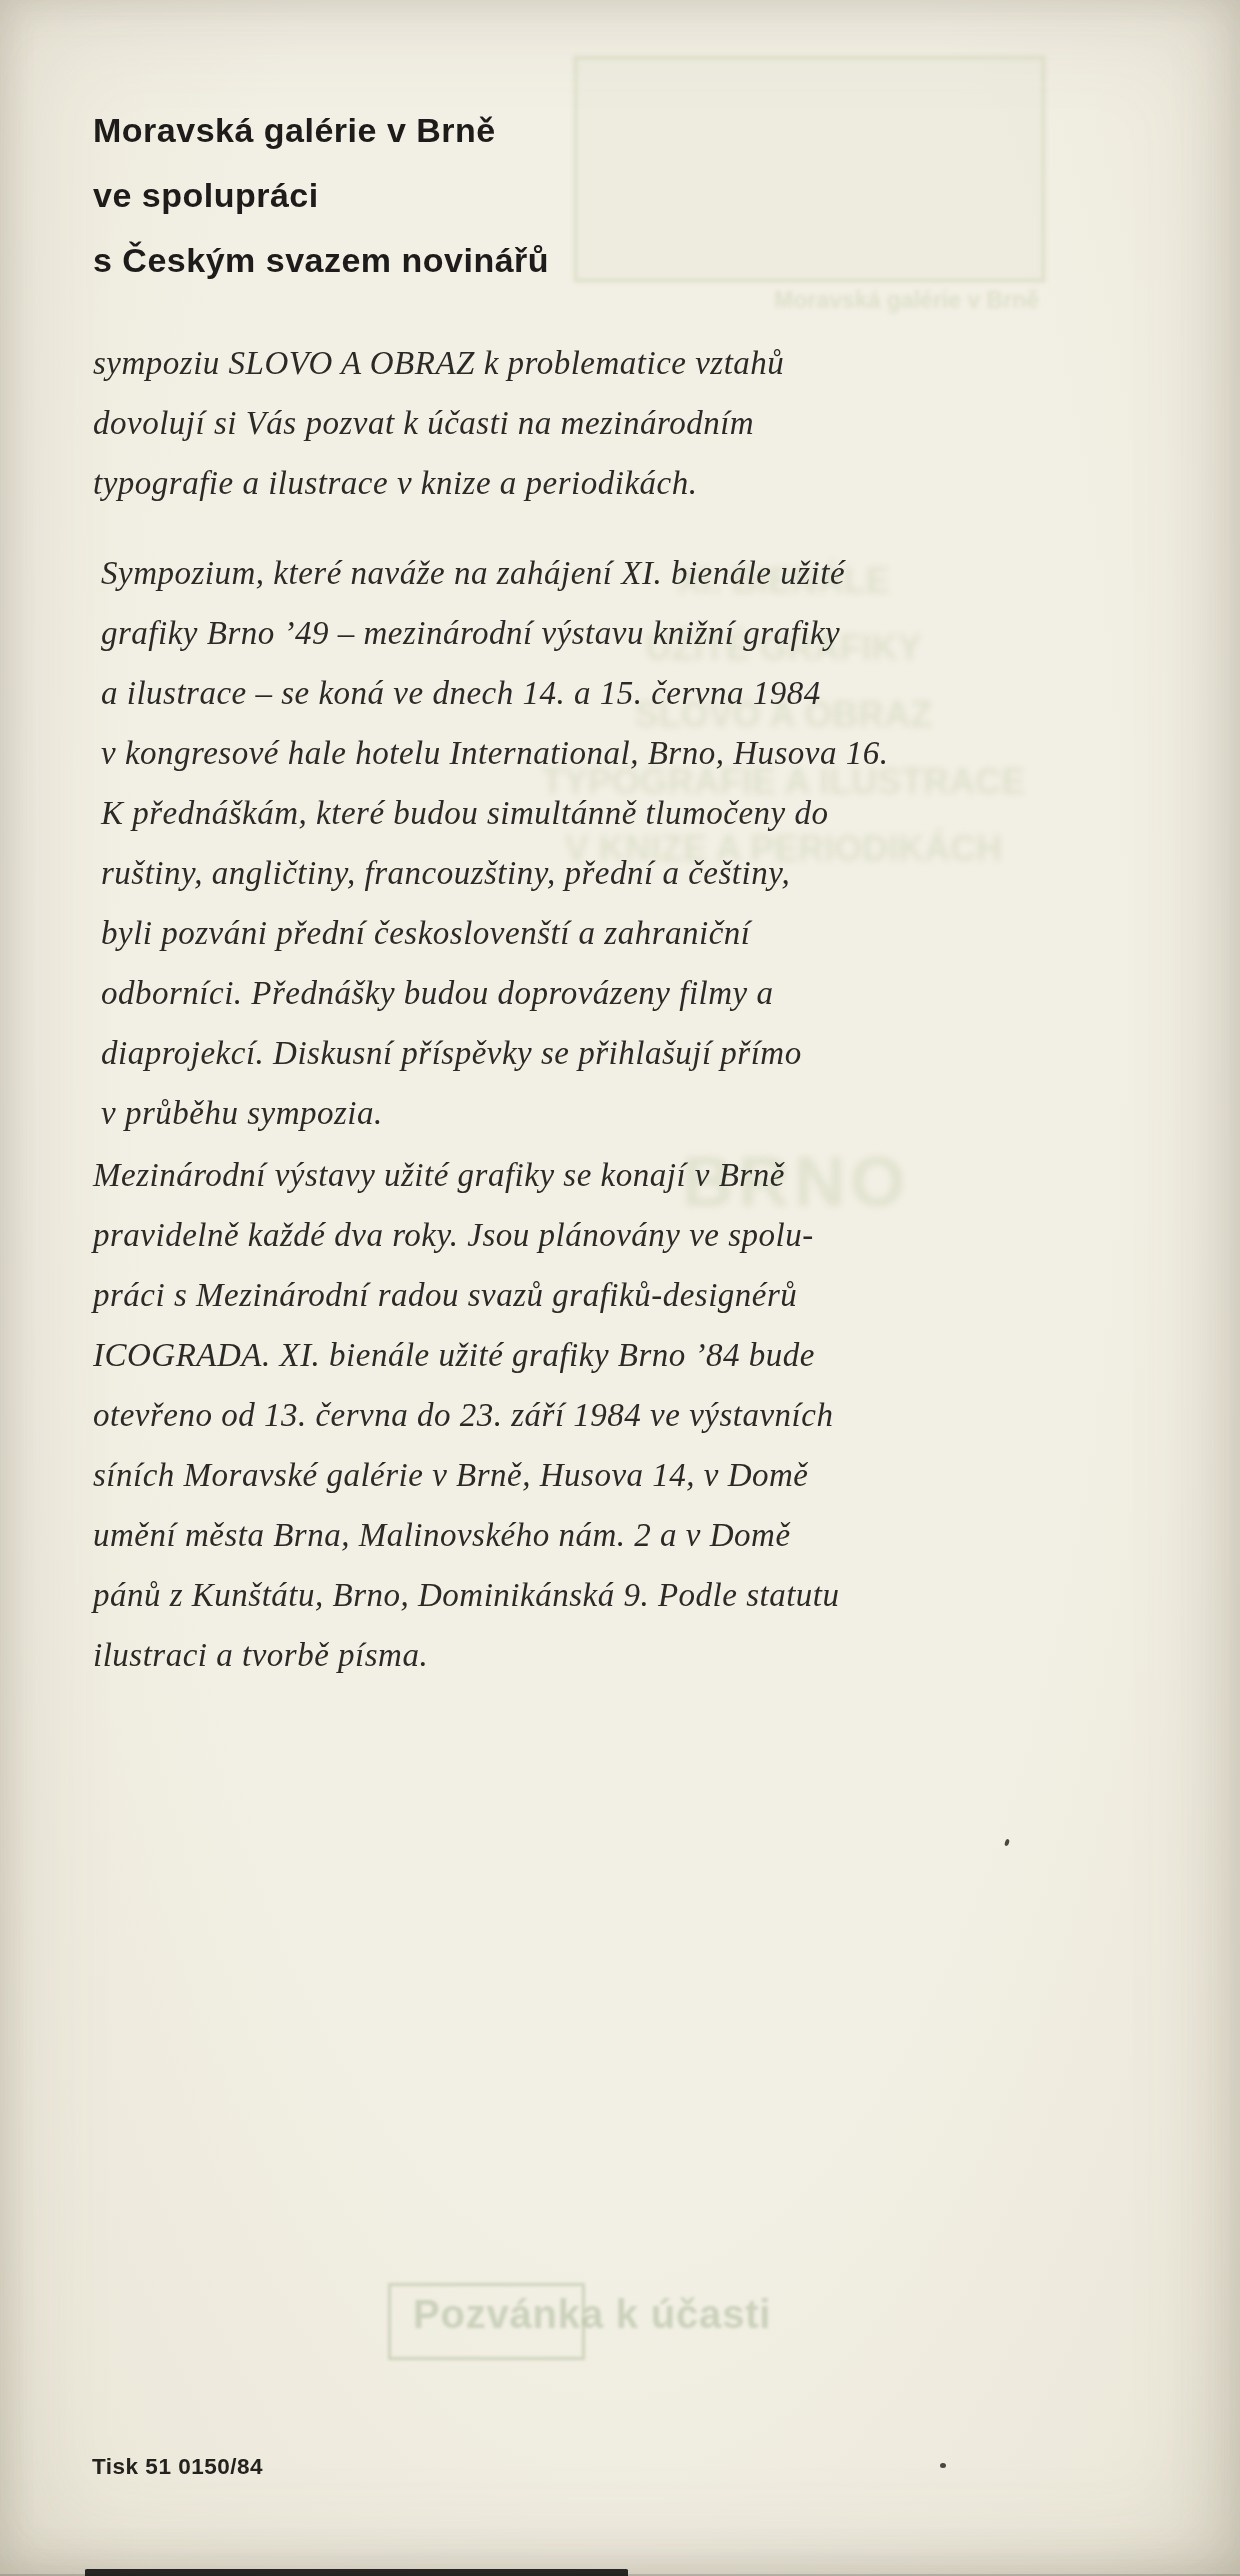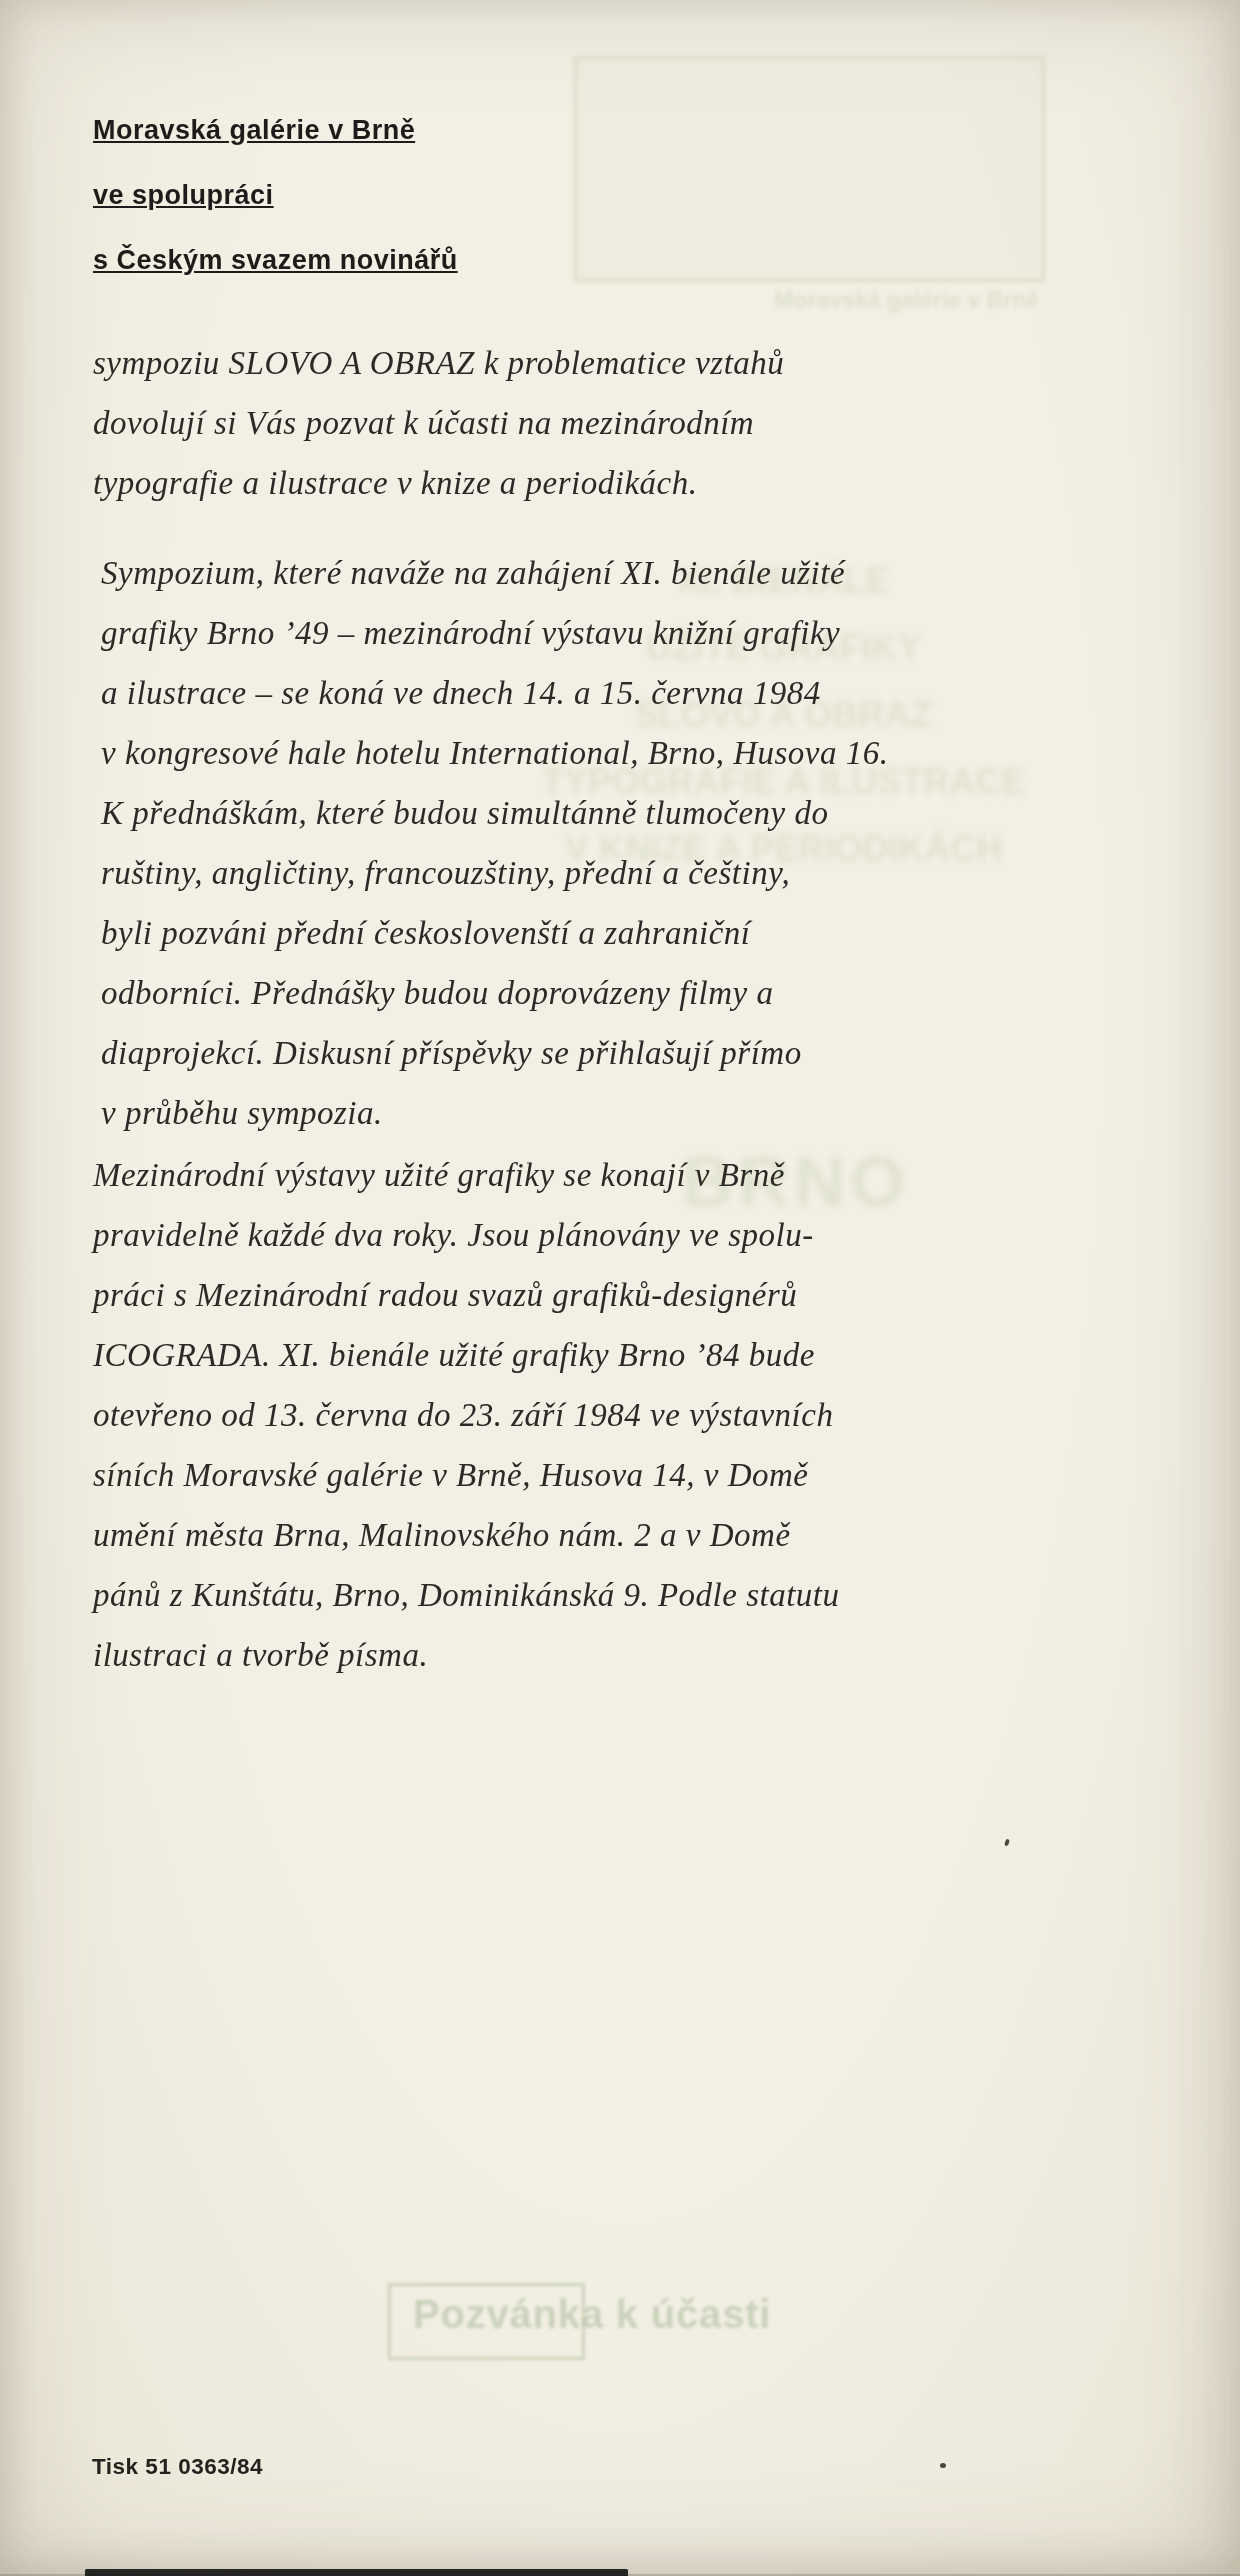--- a/index.html
+++ b/index.html
@@ -23,22 +23,22 @@
   }
   .edge-line {
     position: absolute; left: 0; bottom: 0; width: 100%; height: 2.3px;
     background: rgba(40,38,32,.18);
   }
 
   
   .header { position: absolute; left: 93px; top: 98px; }
   .header .line {
     font-family: "Liberation Sans", sans-serif;
-    font-weight: 700; font-size: 27px; line-height: 65px;
-    color: #1d1c1a; letter-spacing: 0.5px; white-space: nowrap; text-decoration: underline;
+    font-weight: 700; font-size: 34px; line-height: 65px;
+    color: #1d1c1a; letter-spacing: 0.5px; white-space: nowrap;
   }
   .para { position: absolute; left: 93px; }
   .para .line {
     font-family: "Liberation Serif", serif;
     font-style: italic; font-size: 33px; line-height: 60px;
     color: #2b2a26; letter-spacing: 0.5px; white-space: nowrap;
   }
   .para-1 { top: 333px; }
   .para-2 { top: 543px; margin-left: 8px; }
   .para-3 { top: 1145px; }
@@ -142,21 +142,21 @@
       <div class="line">pravidelně každé dva roky. Jsou plánovány ve spolu-</div>
       <div class="line">práci s Mezinárodní radou svazů grafiků-designérů</div>
       <div class="line">ICOGRADA. XI. bienále užité grafiky Brno ’84 bude</div>
       <div class="line">otevřeno od 13. června do 23. září 1984 ve výstavních</div>
       <div class="line">síních Moravské galérie v Brně, Husova 14, v Domě</div>
       <div class="line">umění města Brna, Malinovského nám. 2 a v Domě</div>
       <div class="line">pánů z Kunštátu, Brno, Dominikánská 9. Podle statutu</div>
       <div class="line">ilustraci a tvorbě písma.</div>
     </div>
 
-  <div class="footer">Tisk 51 0363/84</div>
+  <div class="footer">Tisk 51 0150/84</div>
 
   <div class="speck speck-1"></div>
   <div class="speck speck-2"></div>
   <div class="edge-line"></div>
   <div class="edge-strip"></div>
 
 </div>
 
 
 </body></html>

